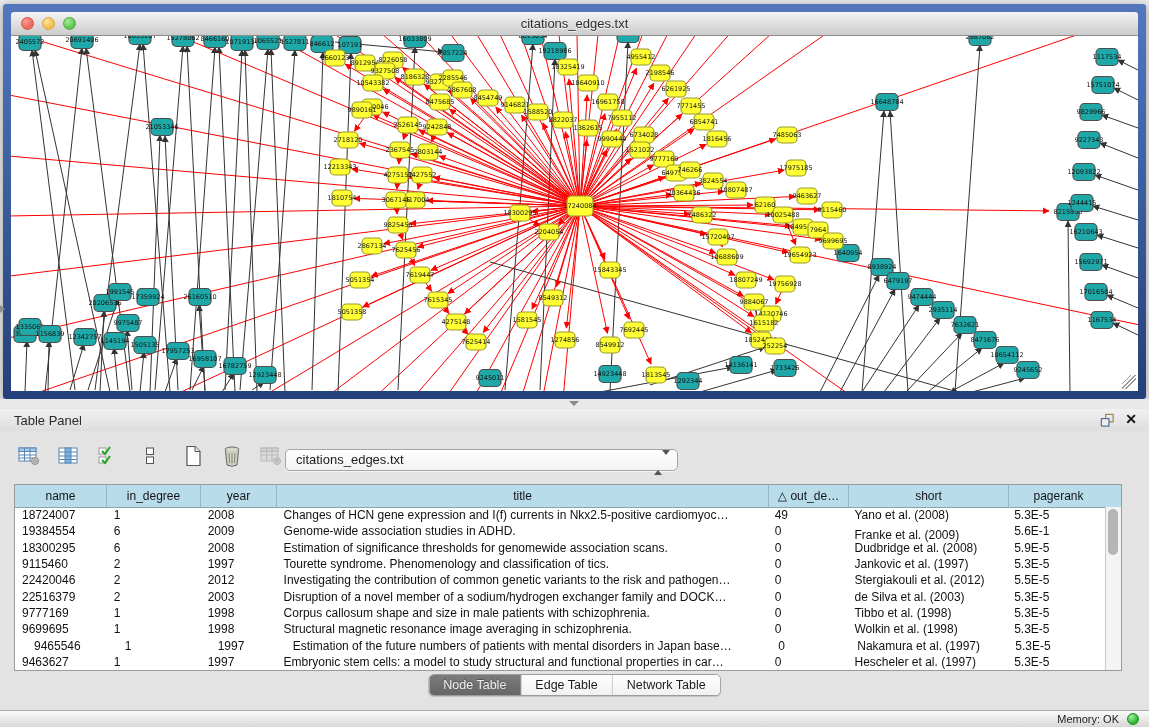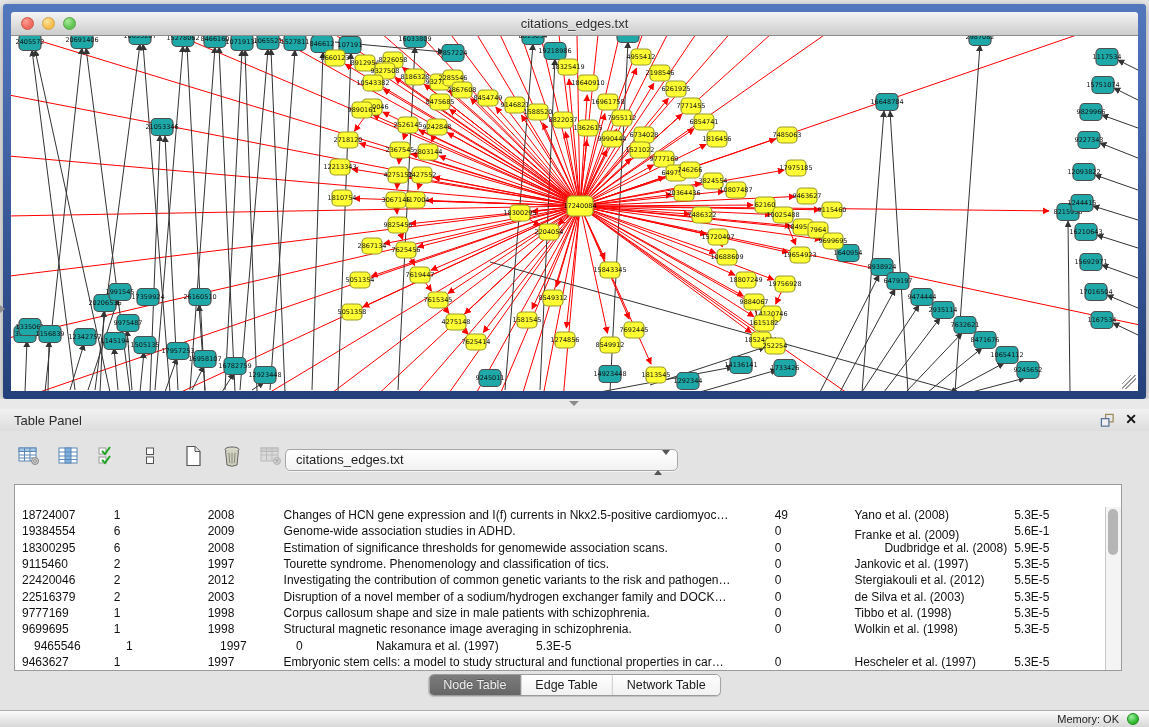--- a/index.html
+++ b/index.html
@@ -999,20 +999,29 @@
         <span>f(x)</span>
       </span>
   </div>
 
   <div class="combo">
     <span>citations_edges.txt</span>
     <span class="steppers"><span class="up"></span><span class="dn"></span></span>
   </div>
 
   <div class="table-wrap">
+    <div class="thead" id="thead">
+        <div class="th" style="width: 92px;">name</div>
+        <div class="th" style="width: 94px;">in_degree</div>
+        <div class="th" style="width: 76px;">year</div>
+        <div class="th" style="width: 492px;">title</div>
+        <div class="th" style="width: 80px;">△ out_de…</div>
+        <div class="th" style="width: 160px;">short</div>
+        <div class="th" style="width: 99px;">pagerank</div>
+      </div>
     <div class="tbody" id="tbody">
         <div class="tr">
           <div class="td" style="width: 92px;">18724007</div>
           <div class="td" style="width: 94px;">1</div>
           <div class="td" style="width: 76px;">2008</div>
           <div class="td" style="width: 492px;">Changes of HCN gene expression and I(f) currents in Nkx2.5-positive cardiomyoc…</div>
           <div class="td" style="width: 80px;">49</div>
           <div class="td" style="width: 160px;">Yano et al. (2008)</div>
           <div class="td" style="width: 99px;">5.3E-5</div>
         </div>
@@ -1024,21 +1033,21 @@
           <div class="td" style="width: 80px;">0</div>
           <div class="td" style="width: 160px; margin-top: 8px;">Franke et al. (2009)</div>
           <div class="td" style="width: 99px;">5.6E-1</div>
         </div>
         <div class="tr">
           <div class="td" style="width: 92px;">18300295</div>
           <div class="td" style="width: 94px;">6</div>
           <div class="td" style="width: 76px;">2008</div>
           <div class="td" style="width: 492px;">Estimation of significance thresholds for genomewide association scans.</div>
           <div class="td" style="width: 80px;">0</div>
-          <div class="td" style="width: 160px; text-align: right;">Dudbridge et al. (2008)</div>
+          <div class="td" style="width: 160px;">Dudbridge et al. (2008)</div>
           <div class="td" style="width: 99px;">5.9E-5</div>
         </div>
         <div class="tr">
           <div class="td" style="width: 92px;">9115460</div>
           <div class="td" style="width: 94px;">2</div>
           <div class="td" style="width: 76px;">1997</div>
           <div class="td" style="width: 492px;">Tourette syndrome. Phenomenology and classification of tics.</div>
           <div class="td" style="width: 80px;">0</div>
           <div class="td" style="width: 160px;">Jankovic et al. (1997)</div>
           <div class="td" style="width: 99px;">5.3E-5</div>
@@ -1076,20 +1085,21 @@
           <div class="td" style="width: 76px;">1998</div>
           <div class="td" style="width: 492px;">Structural magnetic resonance image averaging in schizophrenia.</div>
           <div class="td" style="width: 80px;">0</div>
           <div class="td" style="width: 160px;">Wolkin et al. (1998)</div>
           <div class="td" style="width: 99px;">5.3E-5</div>
         </div>
         <div class="tr">
           <div class="td" style="width: 92px; margin-left: 12px;">9465546</div>
           <div class="td" style="width: 94px;">1</div>
           <div class="td" style="width: 76px;">1997</div>
+          <div class="td" style="width: 492px;">Estimation of the future numbers of patients with mental disorders in Japan base…</div>
           <div class="td" style="width: 80px;">0</div>
           <div class="td" style="width: 160px;">Nakamura et al. (1997)</div>
           <div class="td" style="width: 99px;">5.3E-5</div>
         </div>
         <div class="tr">
           <div class="td" style="width: 92px;">9463627</div>
           <div class="td" style="width: 94px;">1</div>
           <div class="td" style="width: 76px;">1997</div>
           <div class="td" style="width: 492px;">Embryonic stem cells: a model to study structural and functional properties in car…</div>
           <div class="td" style="width: 80px;">0</div>

